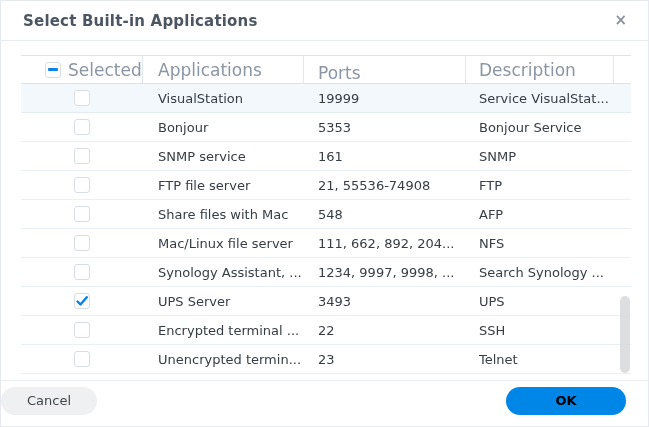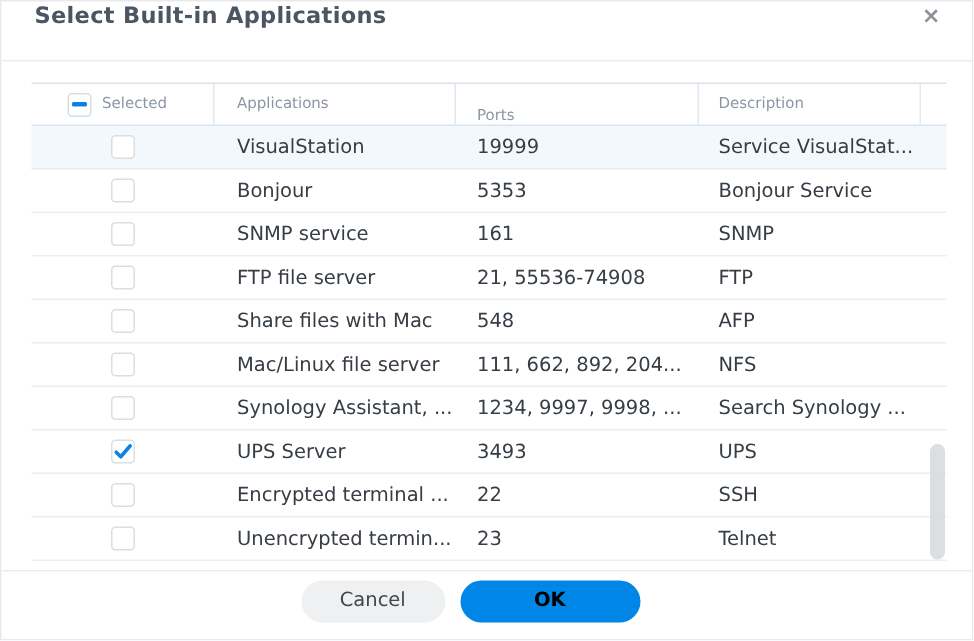--- a/index.html
+++ b/index.html
@@ -11,21 +11,21 @@
   .dialog {
     position: relative;
     width: 649px; height: 427px;
     background: #fff;
     border: 1px solid #e6e9ed;
     overflow: hidden;
   }
   
   .titlebar {
     height: 40px;
-    display: flex; 
+    display: flex; align-items: center;
     padding: 0 17px 0 22px;
     border-bottom: 1px solid #e9ecef;
   }
   .title {
     font-size: 15px; font-weight: bold; color: #4b5662;
     letter-spacing: .2px;
   }
   .close-x {
     margin-left: auto;
     color: #8a929c; font-size: 15px; font-weight: bold;
@@ -34,21 +34,21 @@
   }
   
   .table {
     margin: 14px 0 0 20px;
     width: 610px;
   }
   .thead {
     display: flex; height: 29px;
     border-top: 1px solid #dce3ea;
     border-bottom: 1px solid #dce3ea;
-    color: #8b96a4; font-size: 10px;
+    color: #8b96a4; font-size: 17px;
   }
   .th { display: flex; align-items: center; border-right: 1px solid #e1e7ee; }
   .th:last-child { border-right: none; }
   .th-selected { width: 122px; padding-left: 24px; }
   .th-selected .lbl { margin-left: 7px; }
   .th-app  { width: 161px; padding-left: 15px; }
   .th-ports{ width: 162px; padding-left: 14px; align-items: flex-end; }
   .th-desc { width: 148px; padding-left: 13px; }
   .th-fill { width: 17px; }
   
@@ -81,21 +81,21 @@
     left: 619px; top: 295px;
     width: 10px; height: 77px;
     background: #d7d8da;
     border-radius: 5px;
     opacity: .85;
   }
   
   .footer {
     position: absolute; left: 0; right: 0; top: 379px; bottom: 0;
     border-top: 1px solid #e9edf0;
-    display: flex; align-items: center; justify-content: center;
+    display: flex; align-items: center; justify-content: space-between;
     padding: 0 22px 6px 0; gap: 10px;
   }
   .btn {
     height: 28px; border: none; border-radius: 14px;
     font-family: inherit; font-size: 13px;
     display: inline-flex; align-items: center; justify-content: center;
     cursor: pointer;
   }
   .btn-cancel { width: 96px; background: #eef0f2; color: #42474d; }
   .btn-ok     { width: 120px; background: #0086e6; color: #000000; font-weight: bold; }

